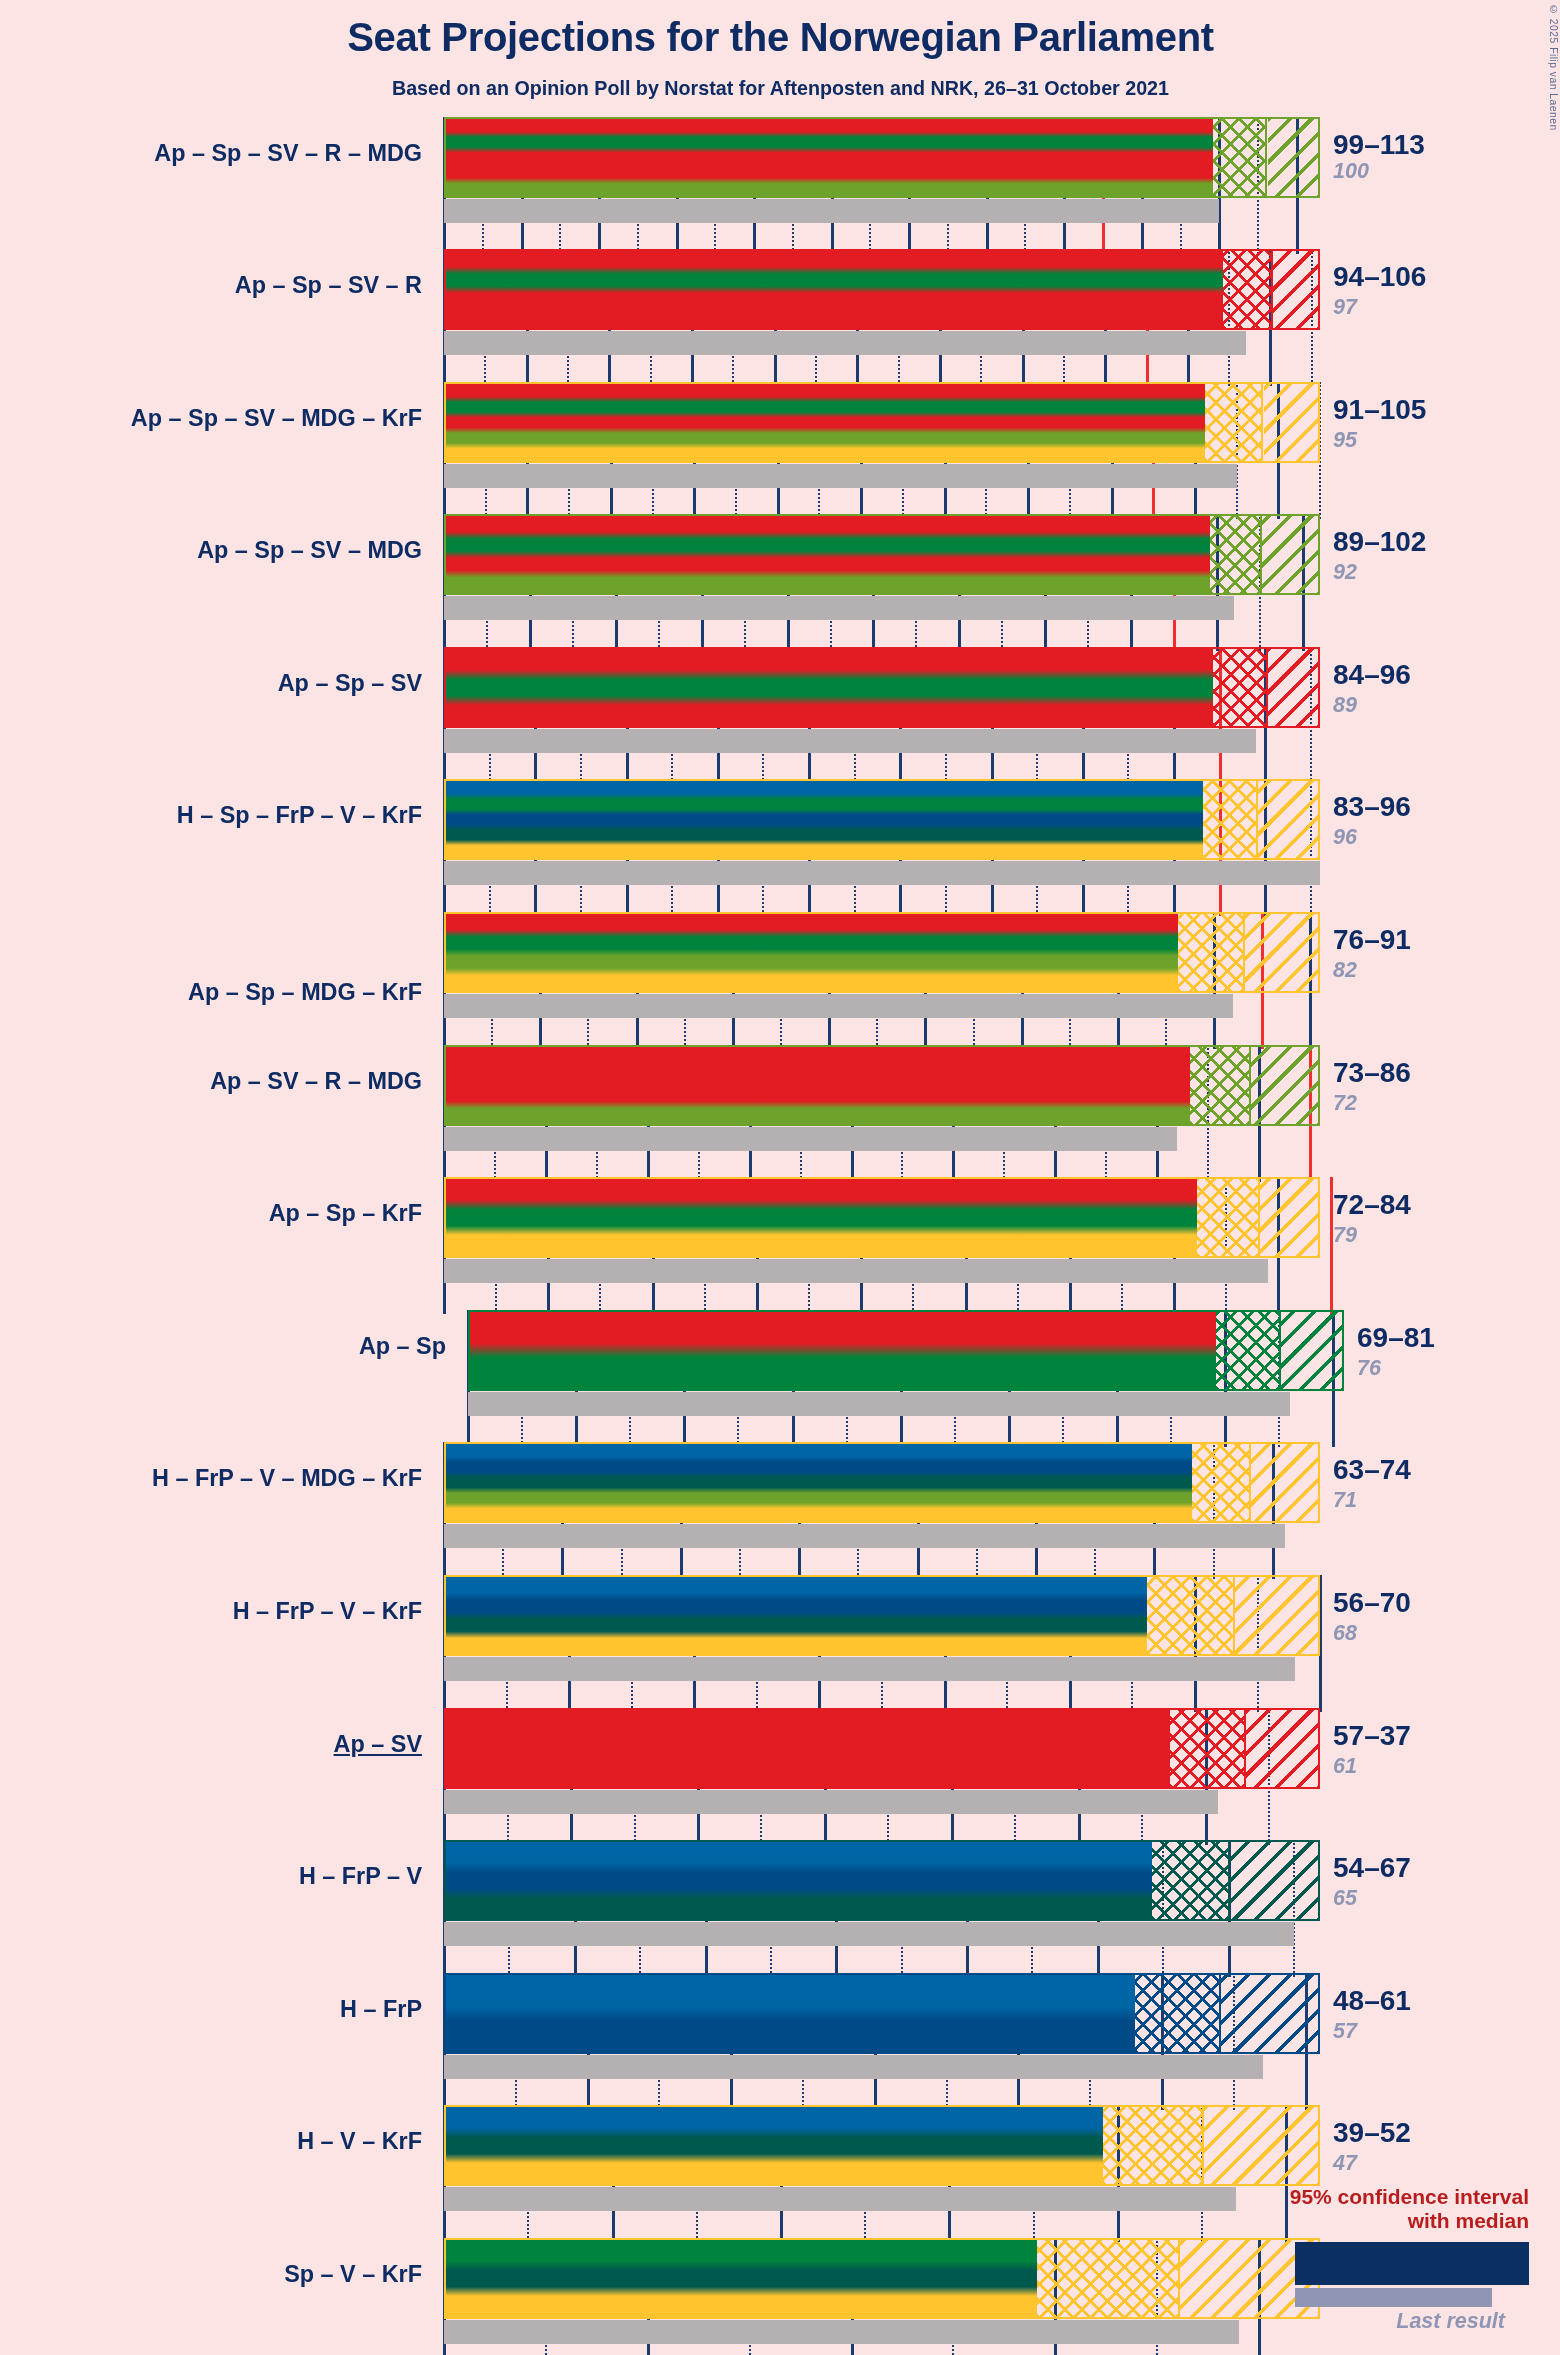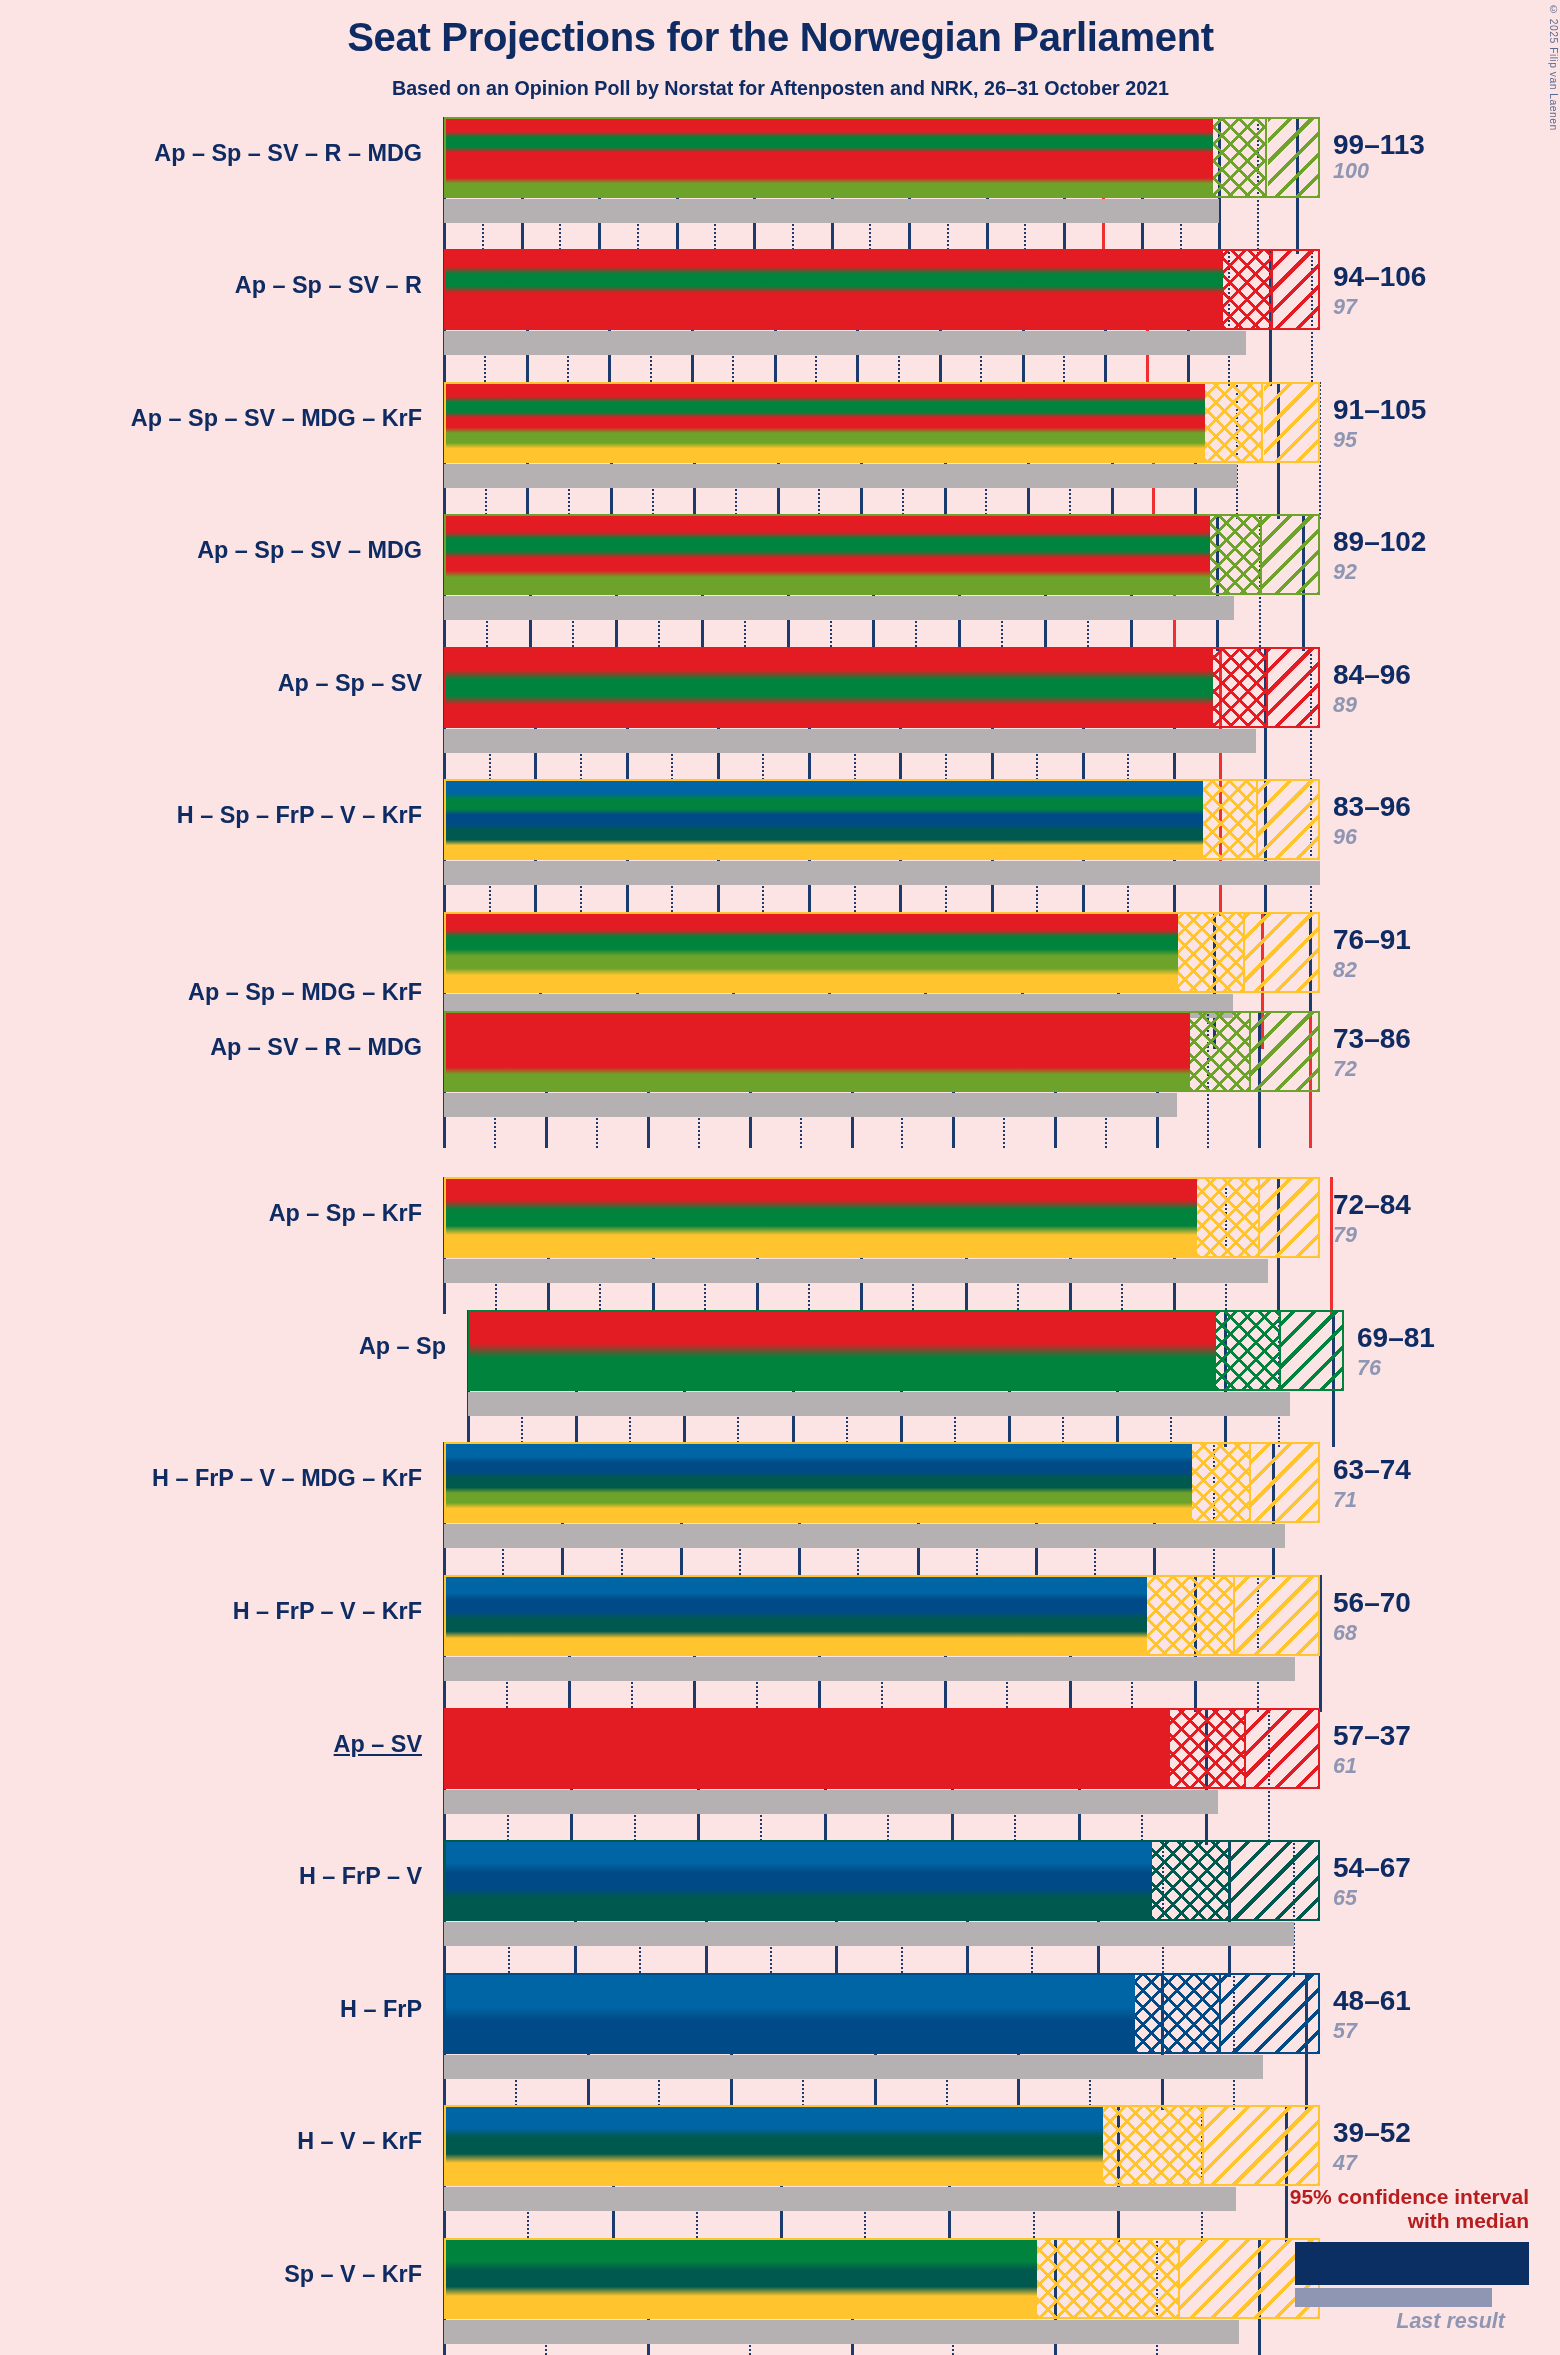--- a/index.html
+++ b/index.html
@@ -347,21 +347,21 @@
       <div class="lastres" style="top: 82px; width: 789px;"></div>
       <div class="bar" style="top: 0px; height: 81px; width: 876px; border: 2.8px solid rgb(255, 196, 46);">
         <div class="barfill" style="background: linear-gradient(rgb(227, 27, 35) 4.5%, rgb(227, 27, 35) 20.5%, rgb(0, 132, 61) 29.5%, rgb(0, 132, 61) 45.5%, rgb(109, 163, 42) 54.5%, rgb(109, 163, 42) 70.5%, rgb(255, 196, 46) 79.5%, rgb(255, 196, 46) 95.5%); width: 732px;"></div>
         <div class="seg ci" style="left: 732px; width: 67px; background: repeating-linear-gradient(45deg, rgb(255, 196, 46) 0px, rgb(255, 196, 46) 2.8px, transparent 2.8px, transparent 12px), repeating-linear-gradient(-45deg, rgb(255, 196, 46) 0px, rgb(255, 196, 46) 2.8px, transparent 2.8px, transparent 12px); border-right: 2.8px solid rgb(255, 196, 46);"></div>
         <div class="seg ci" style="left: 799px; width: 77px; background: repeating-linear-gradient(-45deg, rgb(255, 196, 46) 0px, rgb(255, 196, 46) 3.7px, transparent 3.7px, transparent 15px);"></div>
       </div>
       <div class="rowlabel" style="top: 23.4px; right: 1139px; margin-top: 44px;">Ap – Sp – MDG – KrF</div>
       <div class="valrange" style="left: 1333px; top: 12px;">76–91</div>
       <div class="valmed" style="left: 1333px; top: 46px;">82</div>
     </div>
-    <div class="row" style="top: 900px; height: 161px; border-radius: 23px;">
+    <div class="row" style="top: 934px; height: 161px; border-radius: 23px;">
       <div class="axis" style="height: 139px;">
         <div class="tick" style="left: -0.9px; height: 137px;"></div>
         <div class="tick minor" style="left: 50px; height: 137px;"></div>
         <div class="tick" style="left: 101px; height: 137px;"></div>
         <div class="tick minor" style="left: 152px; height: 137px;"></div>
         <div class="tick" style="left: 203px; height: 137px;"></div>
         <div class="tick minor" style="left: 254px; height: 137px;"></div>
         <div class="tick" style="left: 305px; height: 137px;"></div>
         <div class="tick minor" style="left: 356px; height: 137px;"></div>
         <div class="tick" style="left: 407px; height: 137px;"></div>

